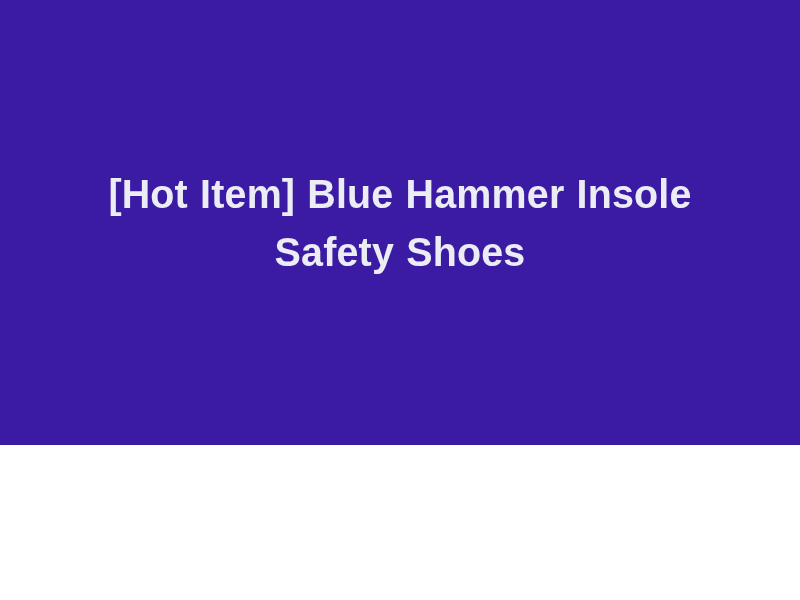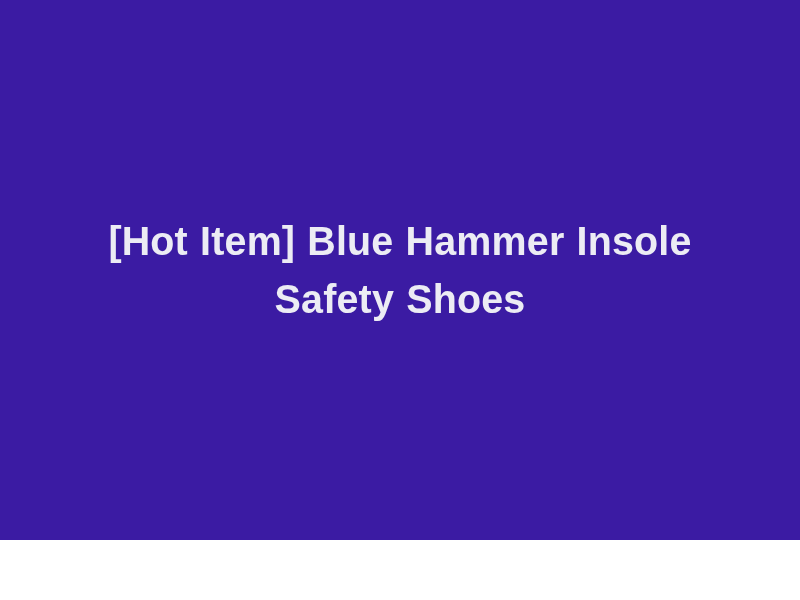--- a/index.html
+++ b/index.html
@@ -12,21 +12,21 @@
     width: 800px;
     height: 600px;
     overflow: hidden;
     font-family: "Liberation Sans", "DejaVu Sans", sans-serif;
   }
 
   
   .placeholder-card {
     box-sizing: border-box;
     width: 800px;
-    height: 540px;
+    height: 445px;
     background-color: #3b1ba3;
     display: flex;
     align-items: center;
     justify-content: center;
     
     padding: 0 52px;
   }
 
   .placeholder-title {
     margin: 0;

